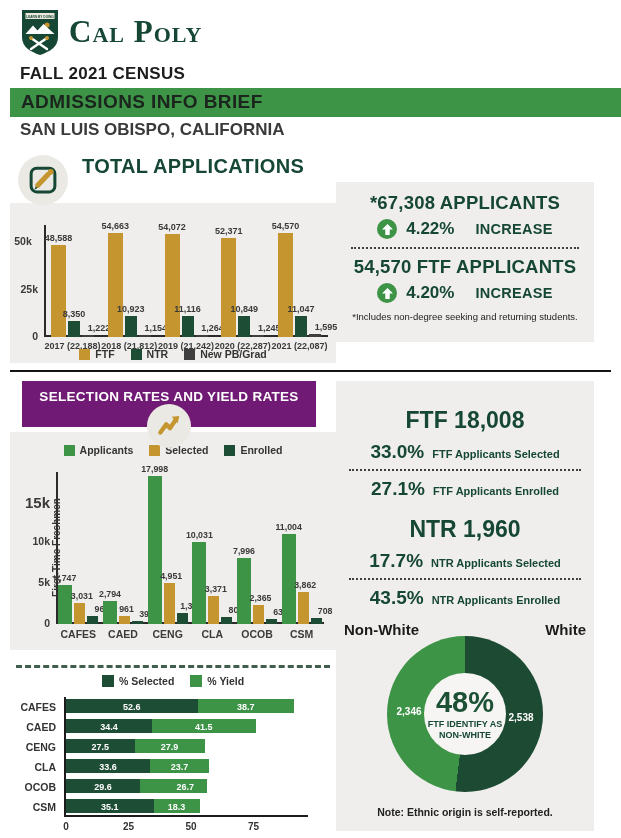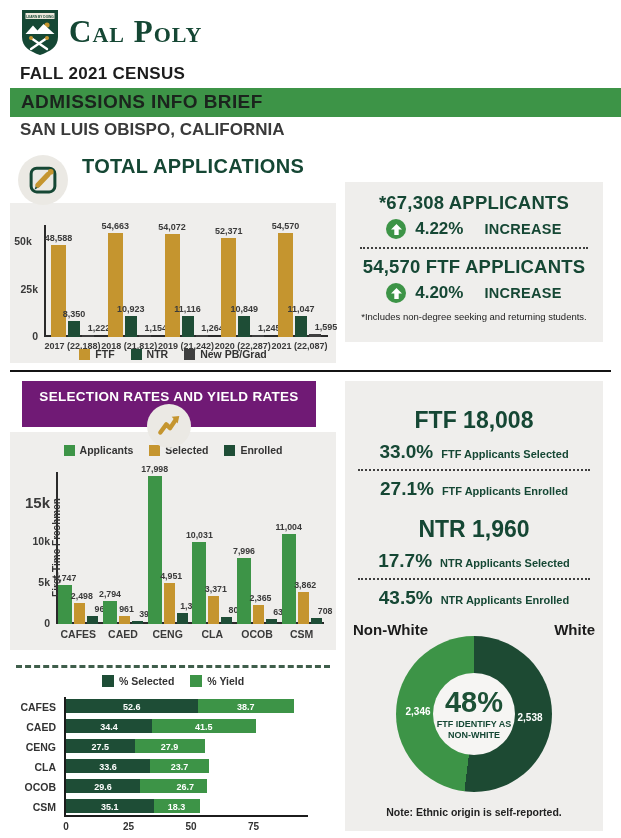--- a/index.html
+++ b/index.html
@@ -10,21 +10,21 @@
   
   .logo-row { display:flex; align-items:center; margin:8px 0 0 20px; height:48px; }
   .wordmark { font-family:"Liberation Serif","DejaVu Serif",serif; font-variant:small-caps;
     font-weight:700; font-size:31px; color:#154734; margin-left:9px; letter-spacing:1px; }
   .census { margin:8px 0 0 20px; font-size:17px; font-weight:700; color:#1c1c1c; letter-spacing:.3px; }
   .banner1 { margin:4px 0 0 10px; background:#3d9447; padding:3px 0 4px 11px; }
   .banner1 span { font-size:19px; font-weight:800; color:#1b241d; letter-spacing:.4px; }
   .location { margin:3px 0 0 20px; font-size:17px; font-weight:600; color:#3a3a3a; }
 
   
-  .cols { display:flex; gap:9px; padding:4px 9px 0 10px; }
+  .cols { display:flex; gap:0; padding:4px 9px 0 10px; }
   .colL { width:326px; position:relative; }
   .colR { width:258px; }
 
   
   .s1-head { position:relative; height:38px; }
   .badge-circle { position:absolute; width:50px; height:50px; border-radius:50%;
     background:#ebe9e4; display:flex; align-items:center; justify-content:center; z-index:2; }
   .pencil-badge { top:0; left:8px; }
   .s1-title { margin:11px 0 0 72px; font-size:20px; font-weight:800; color:#154734; letter-spacing:.3px; }
   .panel { background:#efeeec; }
@@ -226,21 +226,21 @@
           </div>
           <div style="position: absolute; left: 46px; top: 40px; width: 268px; height: 152px; border-left: 2px solid rgb(42, 42, 42); border-bottom: 2px solid rgb(42, 42, 42);"></div>
           <div style="position: absolute; left: 10px; top: 185px; width: 30px; text-align: right; font-size: 10.5px; font-weight: 600; color: rgb(58, 58, 58);">0</div>
           <div style="position: absolute; left: 10px; top: 143.919px; width: 30px; text-align: right; font-size: 10.5px; font-weight: 600; color: rgb(58, 58, 58);">5k</div>
           <div style="position: absolute; left: 10px; top: 102.838px; width: 30px; text-align: right; font-size: 10.5px; font-weight: 600; color: rgb(58, 58, 58);">10k</div>
           <div style="position: absolute; left: 10px; top: 61.7568px; width: 30px; text-align: right; font-size: 15px; font-weight: 600; color: rgb(58, 58, 58);">15k</div>
           <div style="position: absolute; left: -54px; top: 110px; width: 140px; text-align: center; font-size: 10px; font-weight: 600; color: rgb(51, 51, 51); transform: rotate(-90deg); transform-origin: center center; margin-left: 30px;">First-Time Freshmen</div>
           <div style="position: absolute; left: 48.3333px; top: 153px; width: 14px; height: 39px; background: rgb(61, 148, 71);"></div>
           <div style="position: absolute; left: 55.3333px; top: 141px; transform: translateX(-50%); font-size: 8.8px; font-weight: 700; color: rgb(58, 58, 58); white-space: nowrap;">4,747</div>
           <div style="position: absolute; left: 64.3333px; top: 171px; width: 11px; height: 21px; background: rgb(197, 149, 47);"></div>
-          <div style="position: absolute; left: 71.8333px; top: 159px; transform: translateX(-50%); font-size: 8.8px; font-weight: 700; color: rgb(58, 58, 58); white-space: nowrap;">2,498</div>
+          <div style="position: absolute; left: 71.8333px; top: 159px; transform: translateX(-50%); font-size: 8.8px; font-weight: 700; color: rgb(58, 58, 58); white-space: nowrap;">3,031</div>
           <div style="position: absolute; left: 77.3333px; top: 184px; width: 11px; height: 8px; background: rgb(30, 77, 54);"></div>
           <div style="position: absolute; left: 91.8333px; top: 172px; transform: translateX(-50%); font-size: 8.8px; font-weight: 700; color: rgb(58, 58, 58); white-space: nowrap;">966</div>
           <div style="position: absolute; left: 46px; top: 196px; width: 44.6667px; text-align: center; font-size: 10.5px; font-weight: 600; color: rgb(58, 58, 58); white-space: nowrap;">CAFES</div>
           <div style="position: absolute; left: 93px; top: 169px; width: 14px; height: 23px; background: rgb(61, 148, 71);"></div>
           <div style="position: absolute; left: 100px; top: 157px; transform: translateX(-50%); font-size: 8.8px; font-weight: 700; color: rgb(58, 58, 58); white-space: nowrap;">2,794</div>
           <div style="position: absolute; left: 109px; top: 184px; width: 11px; height: 8px; background: rgb(197, 149, 47);"></div>
           <div style="position: absolute; left: 116.5px; top: 172px; transform: translateX(-50%); font-size: 8.8px; font-weight: 700; color: rgb(58, 58, 58); white-space: nowrap;">961</div>
           <div style="position: absolute; left: 122px; top: 189px; width: 11px; height: 3px; background: rgb(30, 77, 54);"></div>
           <div style="position: absolute; left: 136.5px; top: 177px; transform: translateX(-50%); font-size: 8.8px; font-weight: 700; color: rgb(58, 58, 58); white-space: nowrap;">399</div>
           <div style="position: absolute; left: 90.6667px; top: 196px; width: 44.6667px; text-align: center; font-size: 10.5px; font-weight: 600; color: rgb(58, 58, 58); white-space: nowrap;">CAED</div>

